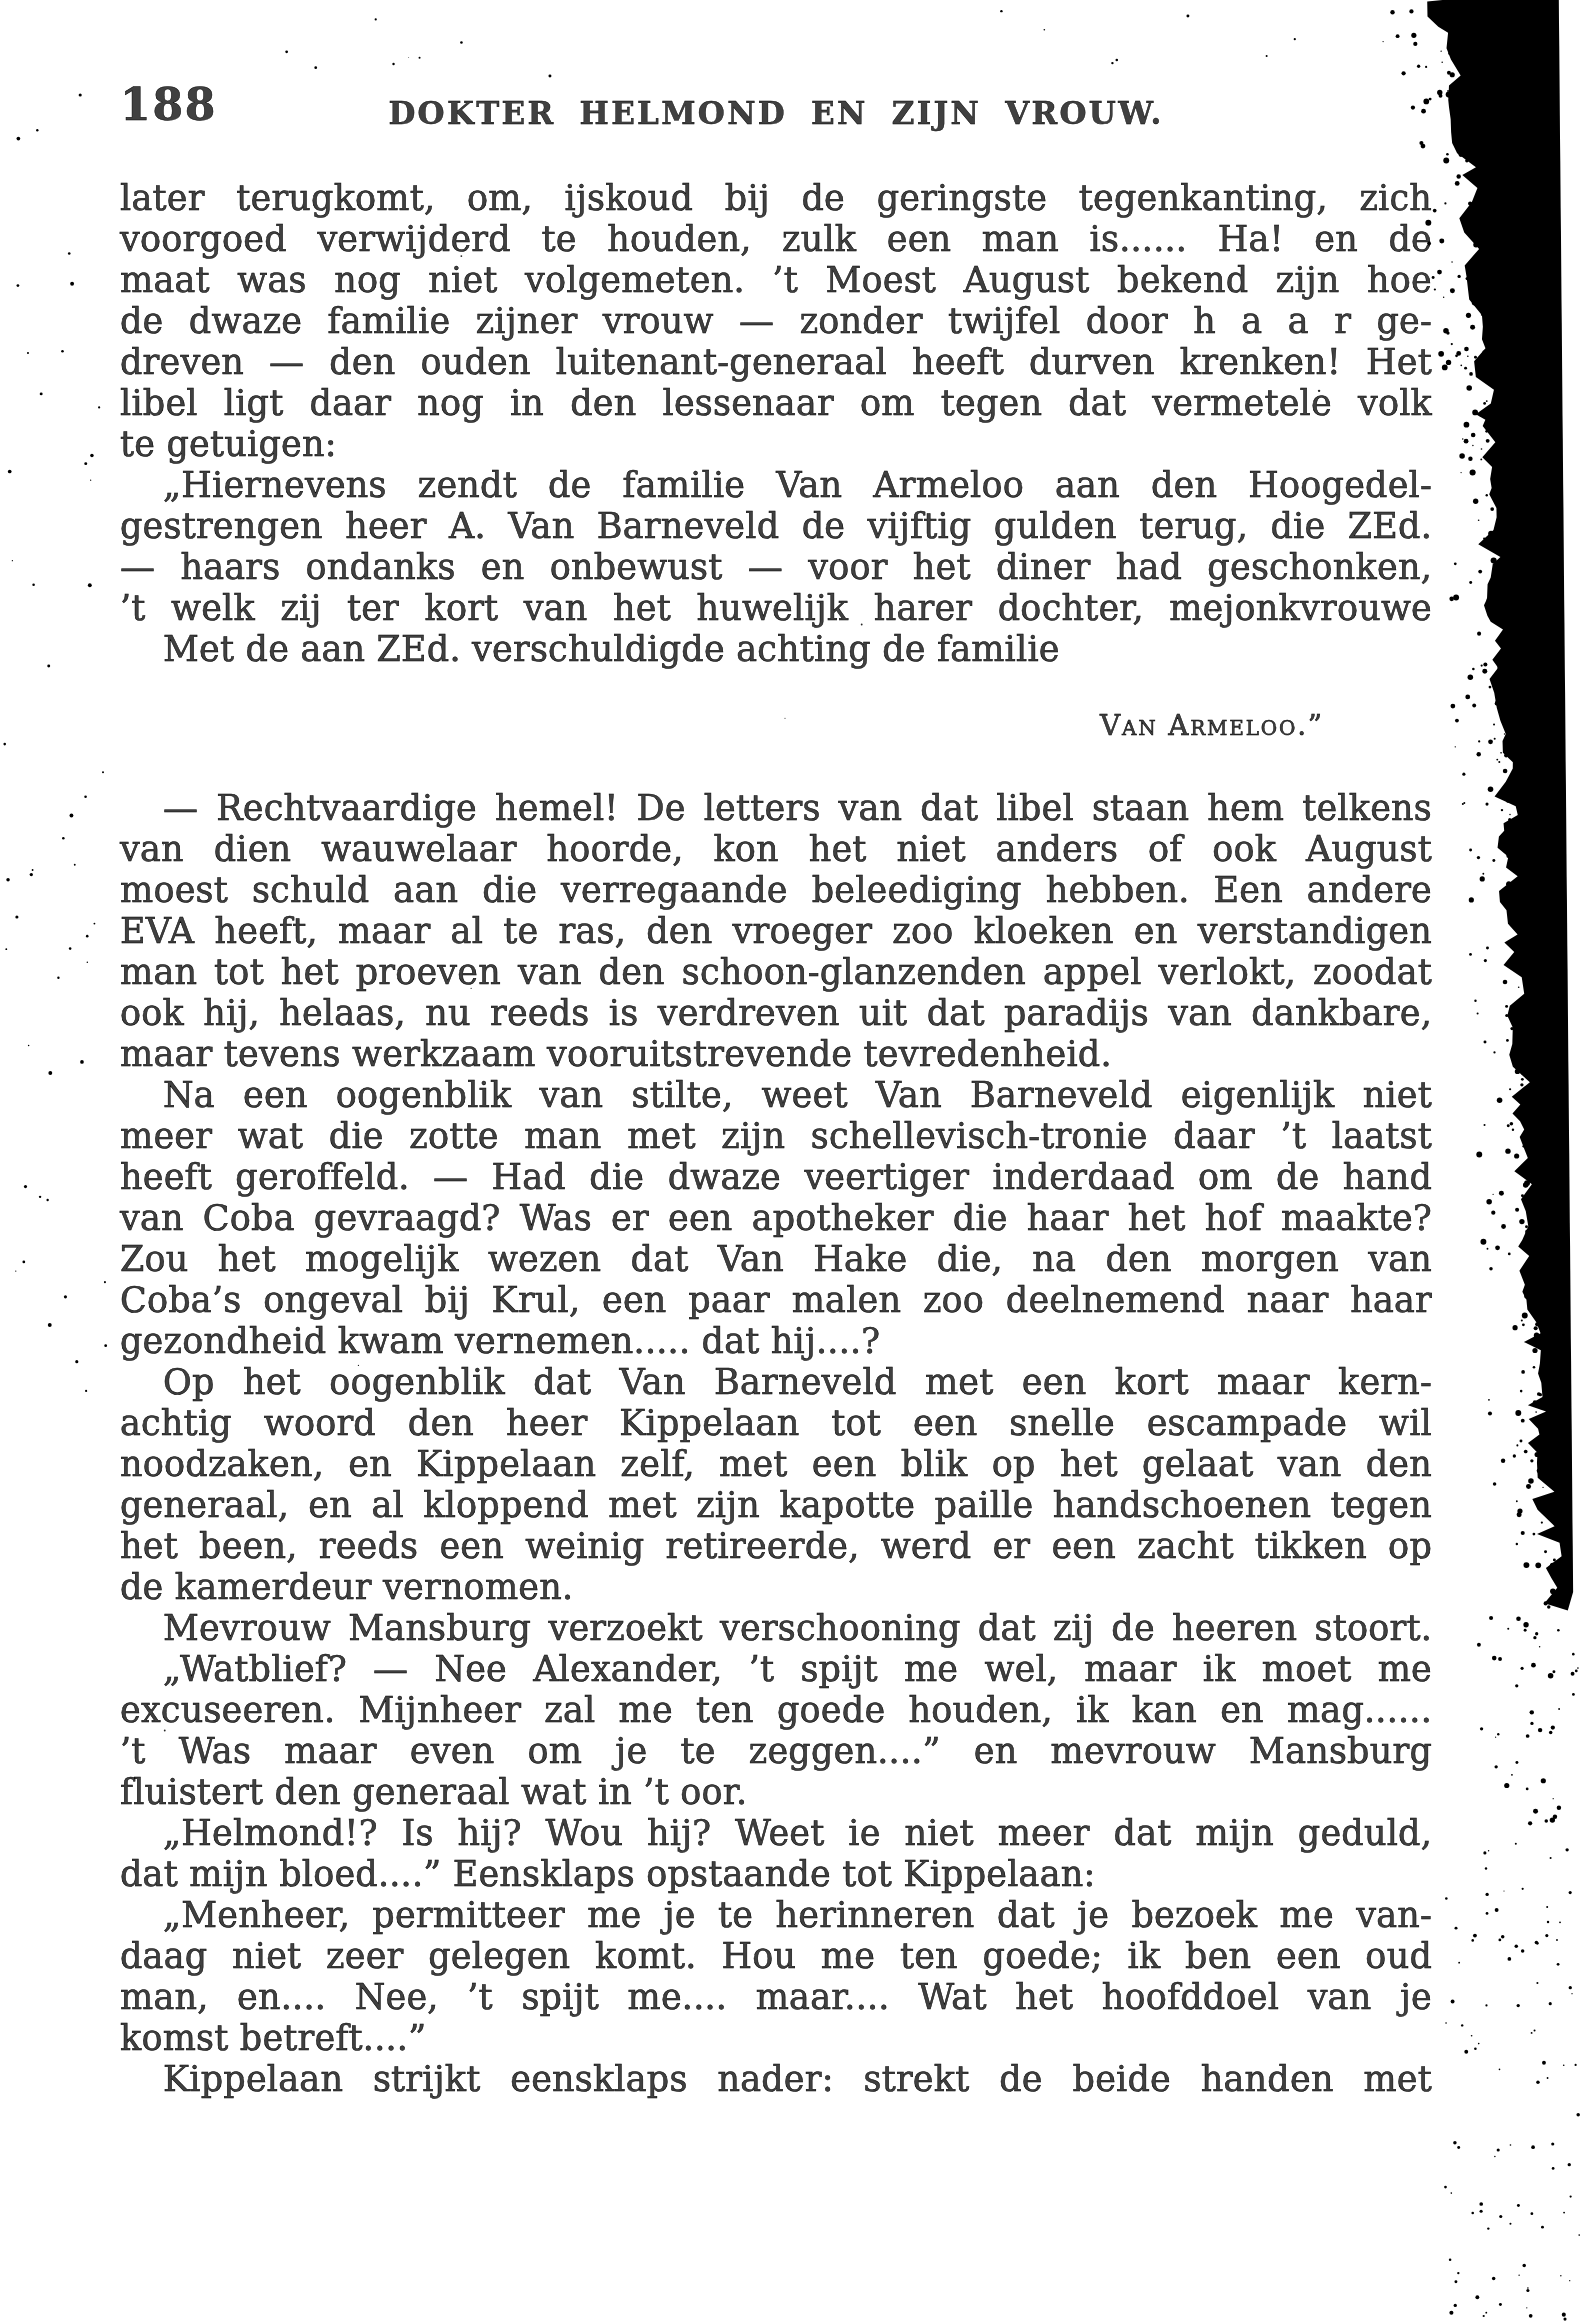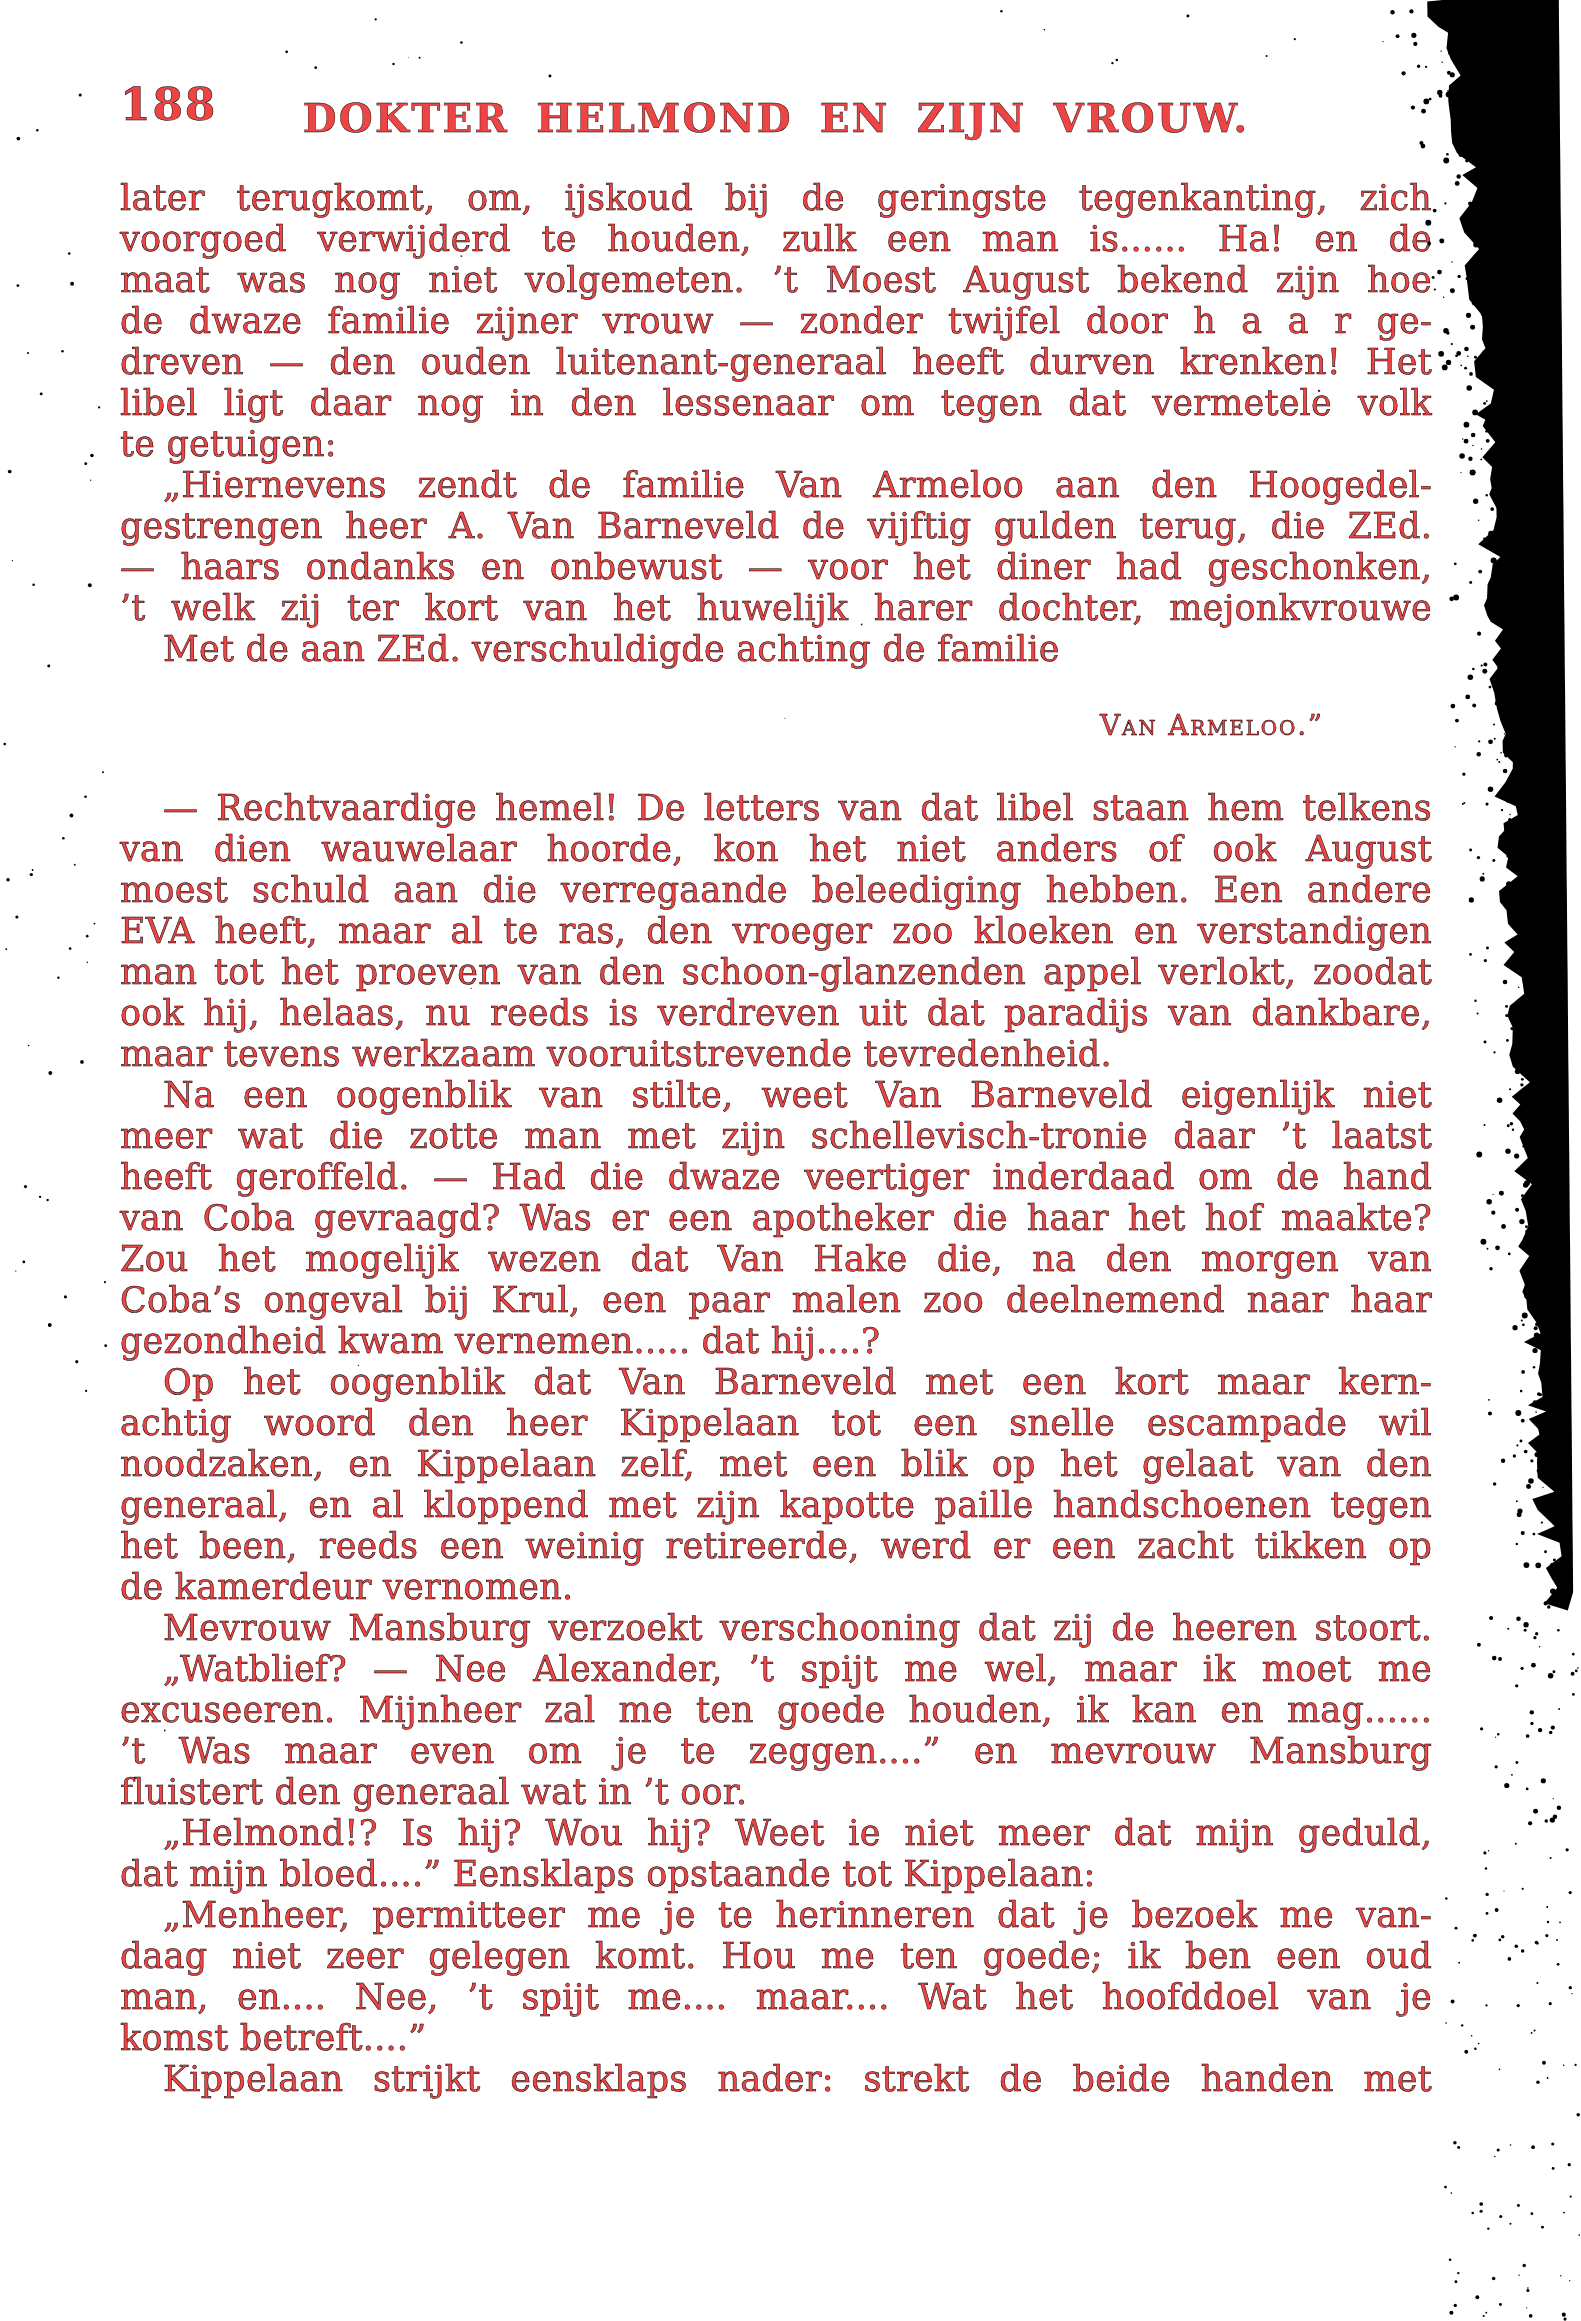--- a/index.html
+++ b/index.html
@@ -2,34 +2,34 @@
 <html style="font-size:14.8px"><head>
 <meta charset="utf-8">
 <style>
   html,body{margin:0;padding:0;background:#ffffff;}
   .page{
     position:relative;
     width:1582px;height:2321px;
     background:#ffffff;
     overflow:hidden;
     font-family:"DejaVu Serif","Liberation Serif",serif;
-    color:#ef4444;
+    color:#404040;
   }
   .pagenum{
     position:absolute;
     left:120px;top:79px;
     font-size:44px;font-weight:bold;
     letter-spacing:1.8px;
     -webkit-text-stroke:0.5px #000;
   }
   .runhead{
     position:absolute;
     left:120px;top:95px;width:1312px;
     text-align:center;
-    font-size:39px;font-weight:bold;
+    font-size:31px;font-weight:bold;
     letter-spacing:2.3px;word-spacing:11px;
     -webkit-text-stroke:0.4px #000;
   }
   .bodytext{
     position:absolute;
     left:120px;top:178px;width:1312px;
     font-size:35px;
     line-height:41px;
     letter-spacing:0.2px;
     -webkit-text-stroke:0.5px #000;

